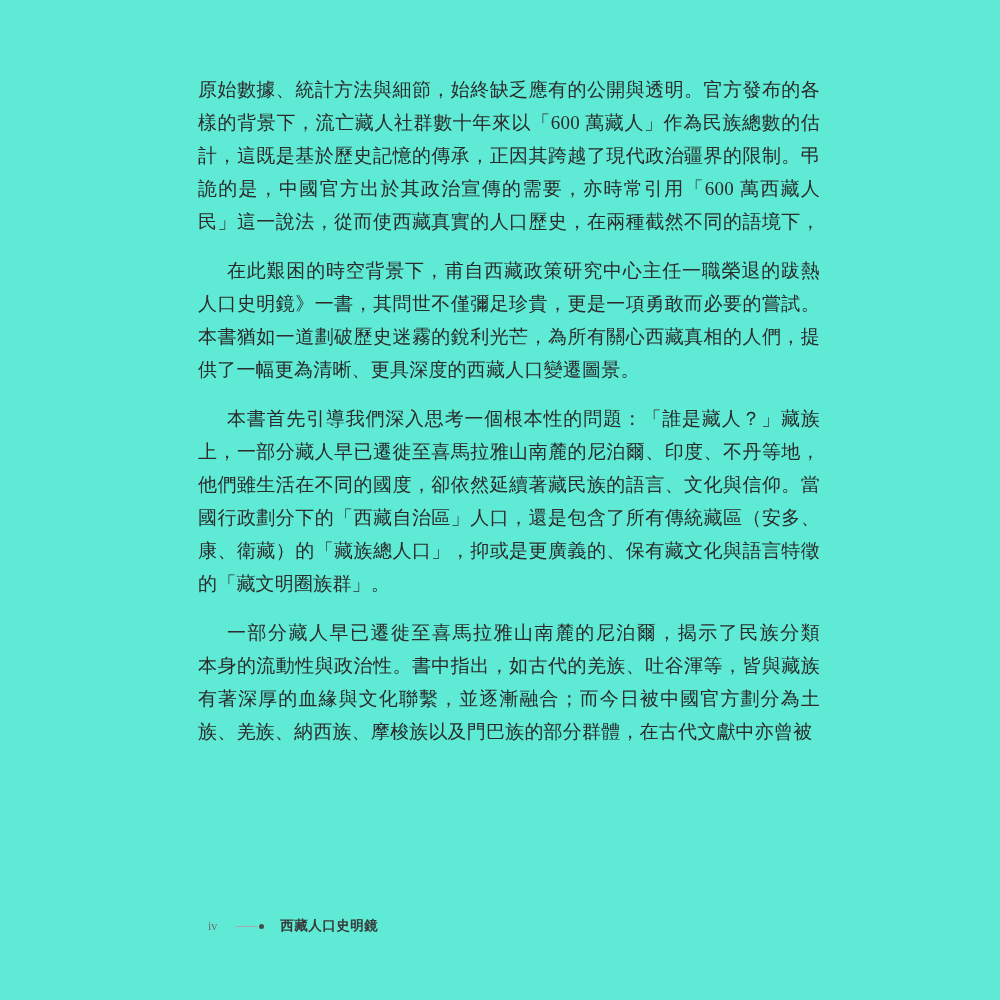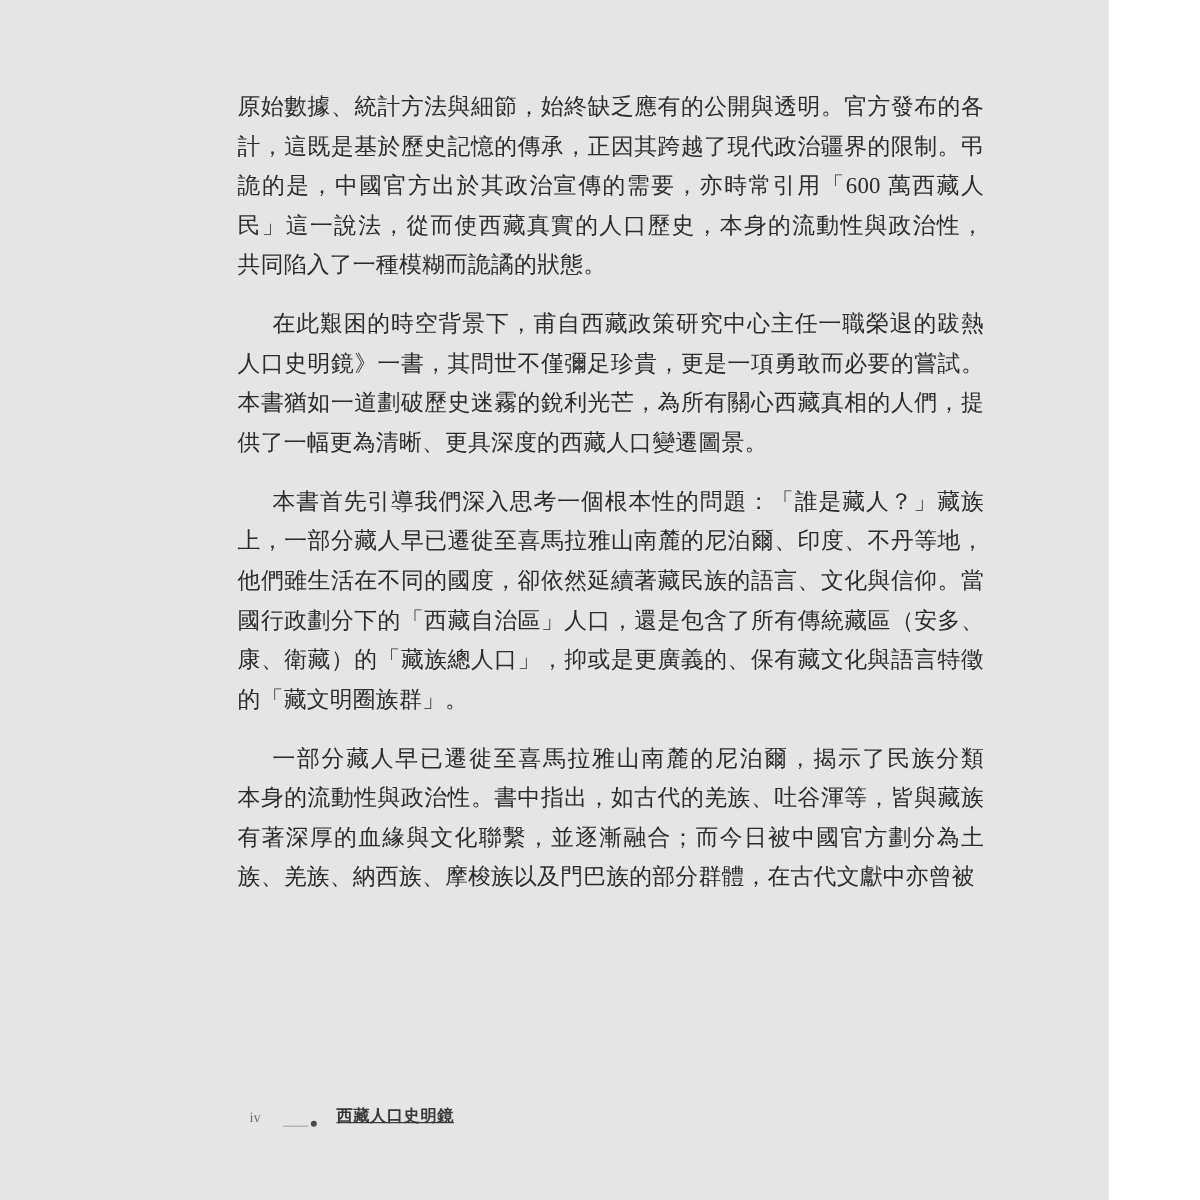--- a/index.html
+++ b/index.html
@@ -1,21 +1,21 @@
 <!DOCTYPE html>
 <html><head>
 <meta charset="utf-8">
 <style>
   * { margin: 0; padding: 0; box-sizing: border-box; }
   html, body { background: #ffffff; }
   .page {
     position: relative;
-    width: 924px;
+    width: 1000px;
     height: 1000px;
-    background: #e5e5e5;
+    background: #5eead4;
     overflow: hidden;
     font-family: "Liberation Serif", "DejaVu Serif", serif;
     color: #2b2b2b;
   }
   .content {
     position: absolute;
     left: 198px;
     top: 73px;
     width: 622px;
   }
@@ -35,21 +35,21 @@
     text-align-last: left;
   }
   .line.indent { text-indent: 29px; }
   .footer {
     position: absolute;
     left: 198px;
     top: 913px;
     width: 622px;
     height: 26px;
     display: flex;
-    align-items: flex-end;
+    align-items: center;
   }
   .page-num {
     margin-left: 10px;
     font-size: 12px;
     color: #6f6f6f;
     font-family: "Liberation Serif", "DejaVu Serif", serif;
   }
   .footer-rule {
     margin-left: 19px;
     width: 21px;
@@ -65,36 +65,35 @@
     background: #4a4a4a;
     display: inline-block;
   }
   .book-title {
     margin-left: 16px;
     font-size: 13.5px;
     font-weight: 600;
     letter-spacing: 0.5px;
     color: #383838;
     font-family: "Liberation Sans", "DejaVu Sans", sans-serif;
-    text-decoration: underline;
   }
 </style>
 </head>
 <body>
 
 <div class="page">
 
   <main class="content">
 
     <section class="para">
       <div class="line">原始數據、統計方法與細節，始終缺乏應有的公開與透明。官方發布的各</div>
+      <div class="line">樣的背景下，流亡藏人社群數十年來以「600 萬藏人」作為民族總數的估</div>
       <div class="line">計，這既是基於歷史記憶的傳承，正因其跨越了現代政治疆界的限制。弔</div>
       <div class="line">詭的是，中國官方出於其政治宣傳的需要，亦時常引用「600 萬西藏人</div>
-      <div class="line">民」這一說法，從而使西藏真實的人口歷史，本身的流動性與政治性，</div>
-      <div class="line last">共同陷入了一種模糊而詭譎的狀態。</div>
+      <div class="line">民」這一說法，從而使西藏真實的人口歷史，在兩種截然不同的語境下，</div>
     </section>
 
     <section class="para">
       <div class="line indent">在此艱困的時空背景下，甫自西藏政策研究中心主任一職榮退的跋熱</div>
       <div class="line">人口史明鏡》一書，其問世不僅彌足珍貴，更是一項勇敢而必要的嘗試。</div>
       <div class="line">本書猶如一道劃破歷史迷霧的銳利光芒，為所有關心西藏真相的人們，提</div>
       <div class="line last">供了一幅更為清晰、更具深度的西藏人口變遷圖景。</div>
     </section>
 
     <section class="para">

